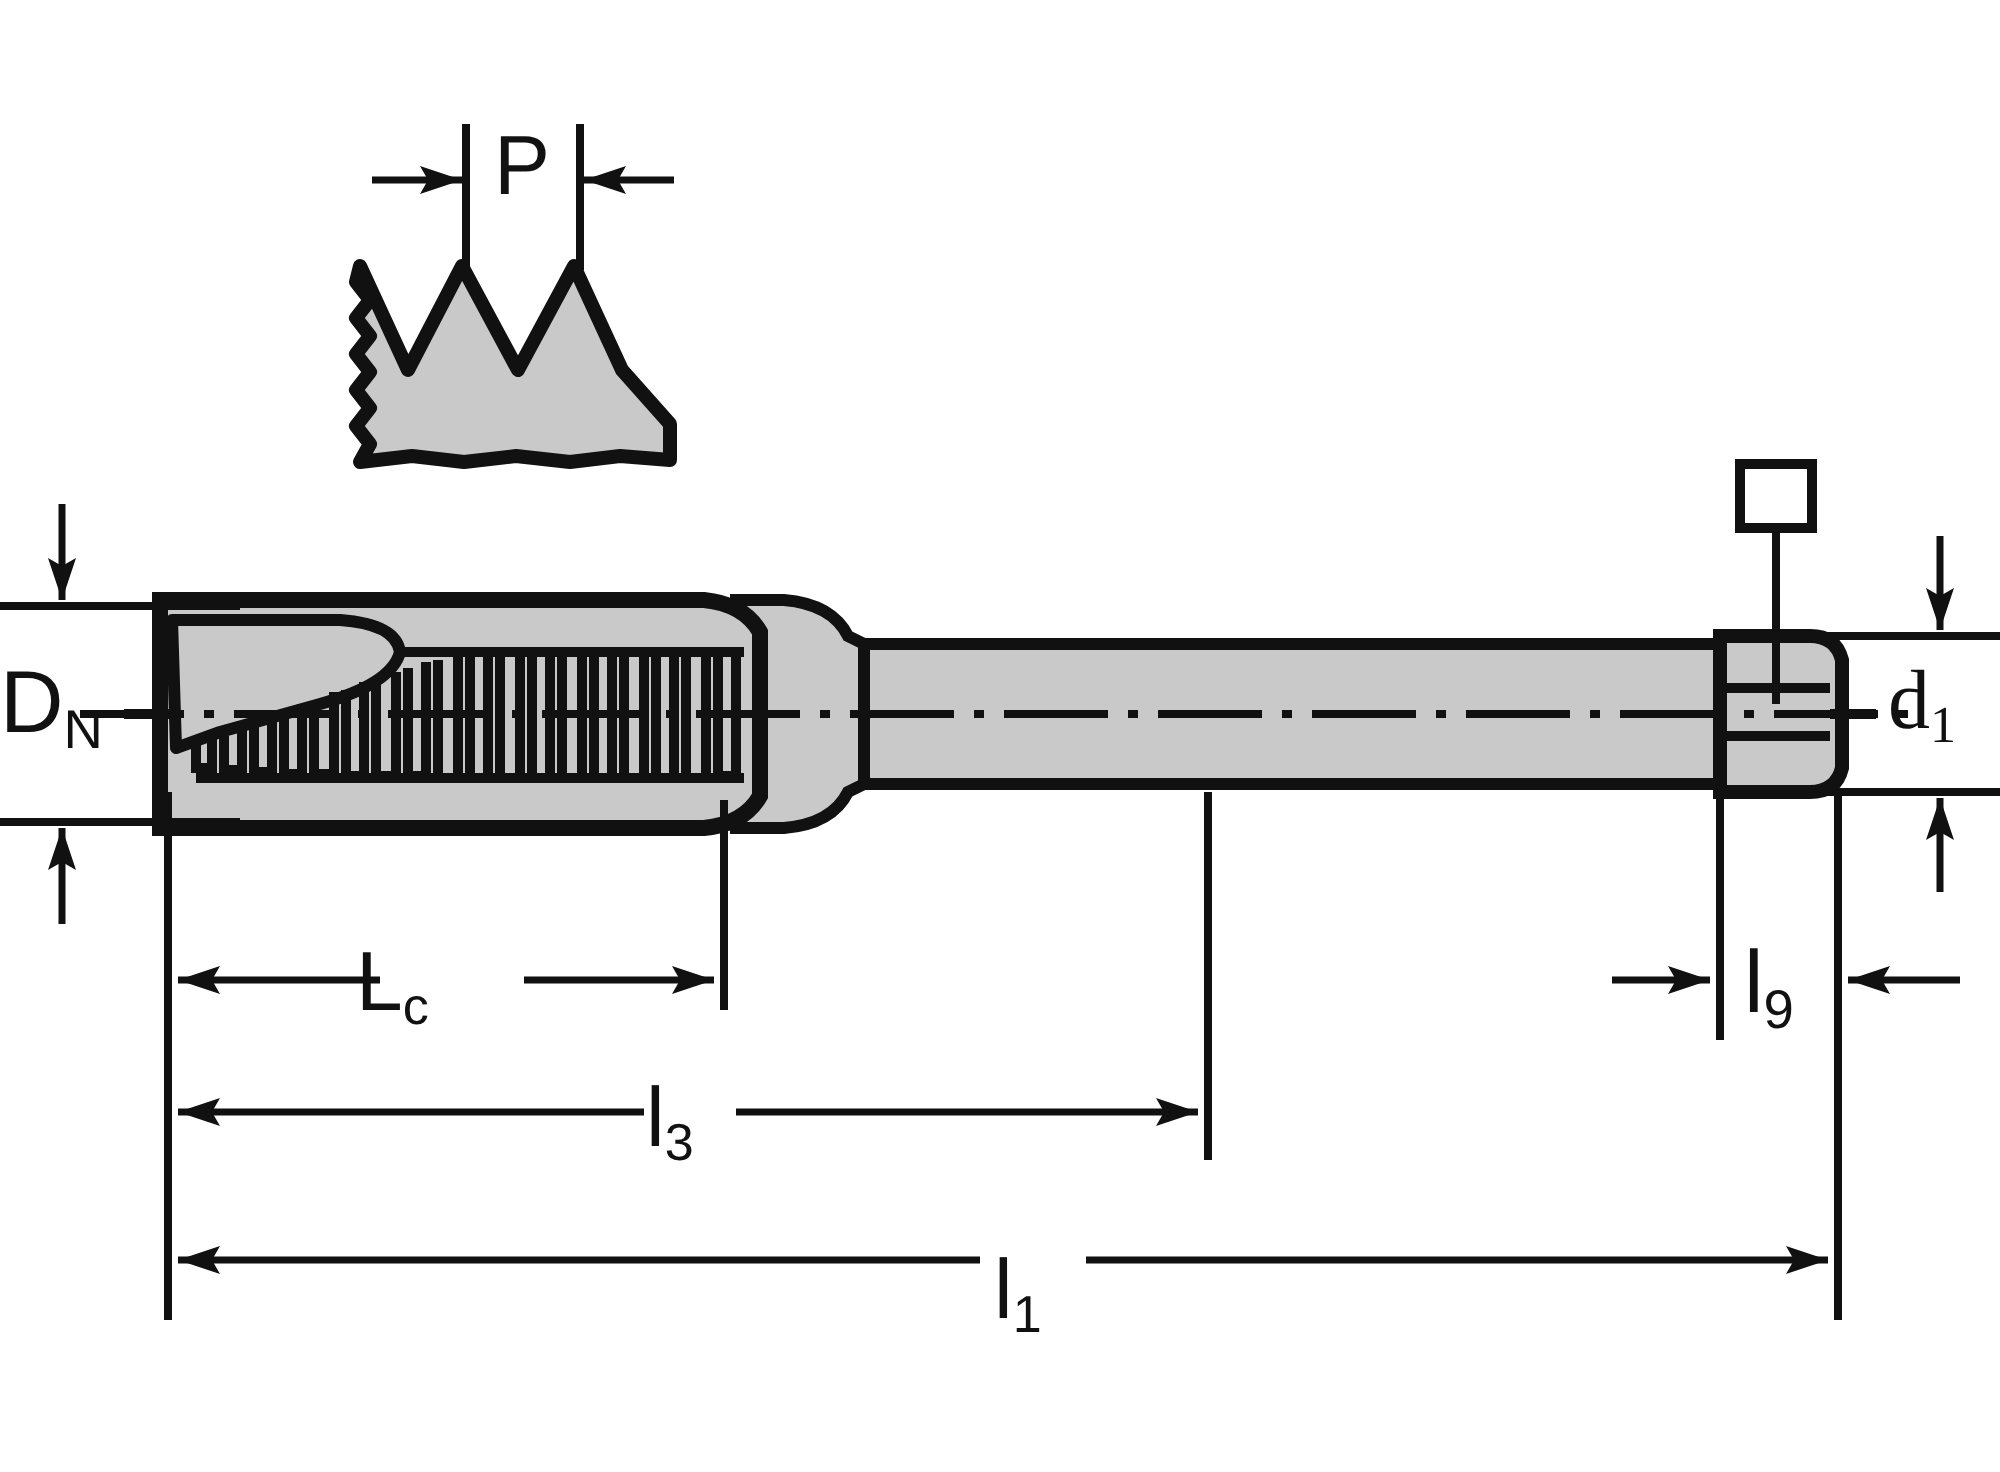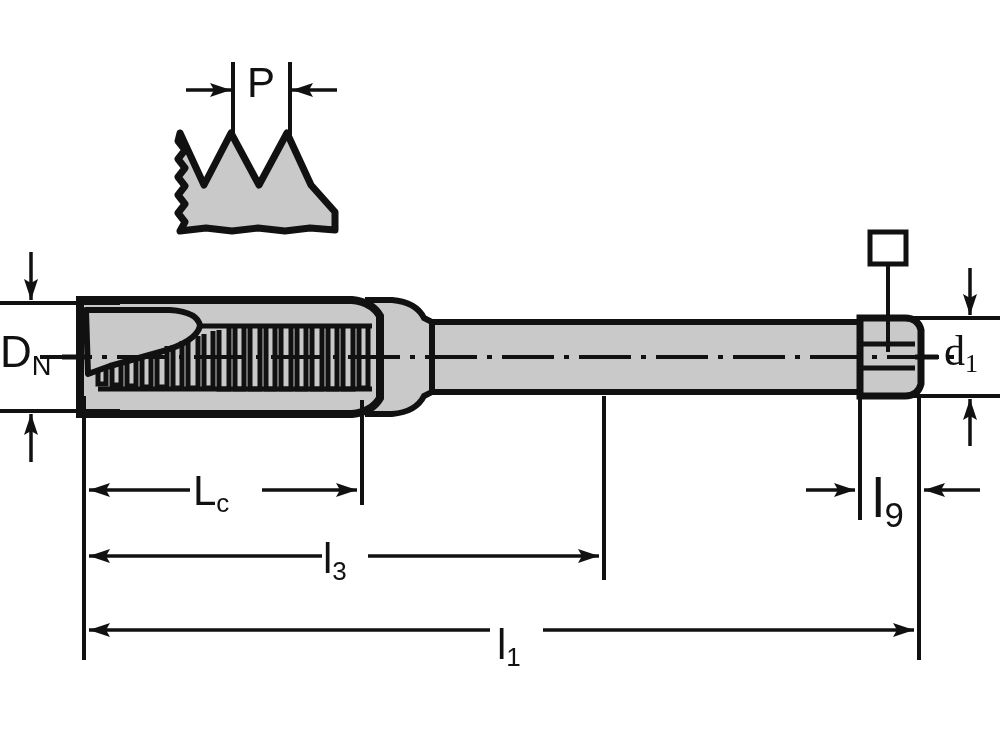--- a/index.html
+++ b/index.html
@@ -33,23 +33,23 @@
   .lbl sub {
     font-size: 0.62em;
     vertical-align: baseline;
     position: relative;
     top: 0.28em;
     letter-spacing: 0;
   }
   .lbl-P   { left: 247px; top: 62px;  font-size: 42px; }
   .lbl-DN  { left: 0;   top: 330px; font-size: 44px; }
   .lbl-d1  { left: 944px; top: 330px; font-size: 42px; font-family: Liberation Serif, serif; }
-  .lbl-Lc  { left: 193px; top: 470px; font-size: 42px; text-align: right; }
+  .lbl-Lc  { left: 178px; top: 470px; font-size: 42px; text-align: right; }
   .lbl-l3  { left: 323px; top: 538px; font-size: 42px; text-align: center; }
-  .lbl-l9  { left: 872px; top: 470px; font-size: 56px; }
+  .lbl-l9  { left: 872px; top: 470px; font-size: 44px; }
   .lbl-l1  { left: 497px; top: 612px; font-size: 42px; margin-top: 12px; }
 </style>
 </head>
 <body>
 
 <div id="page">
 
   <svg id="drawing" viewBox="0 0 1000 736">
     <defs>
       <marker id="arrR" markerWidth="22" markerHeight="14" refX="21" refY="7" orient="auto" markerUnits="userSpaceOnUse">

